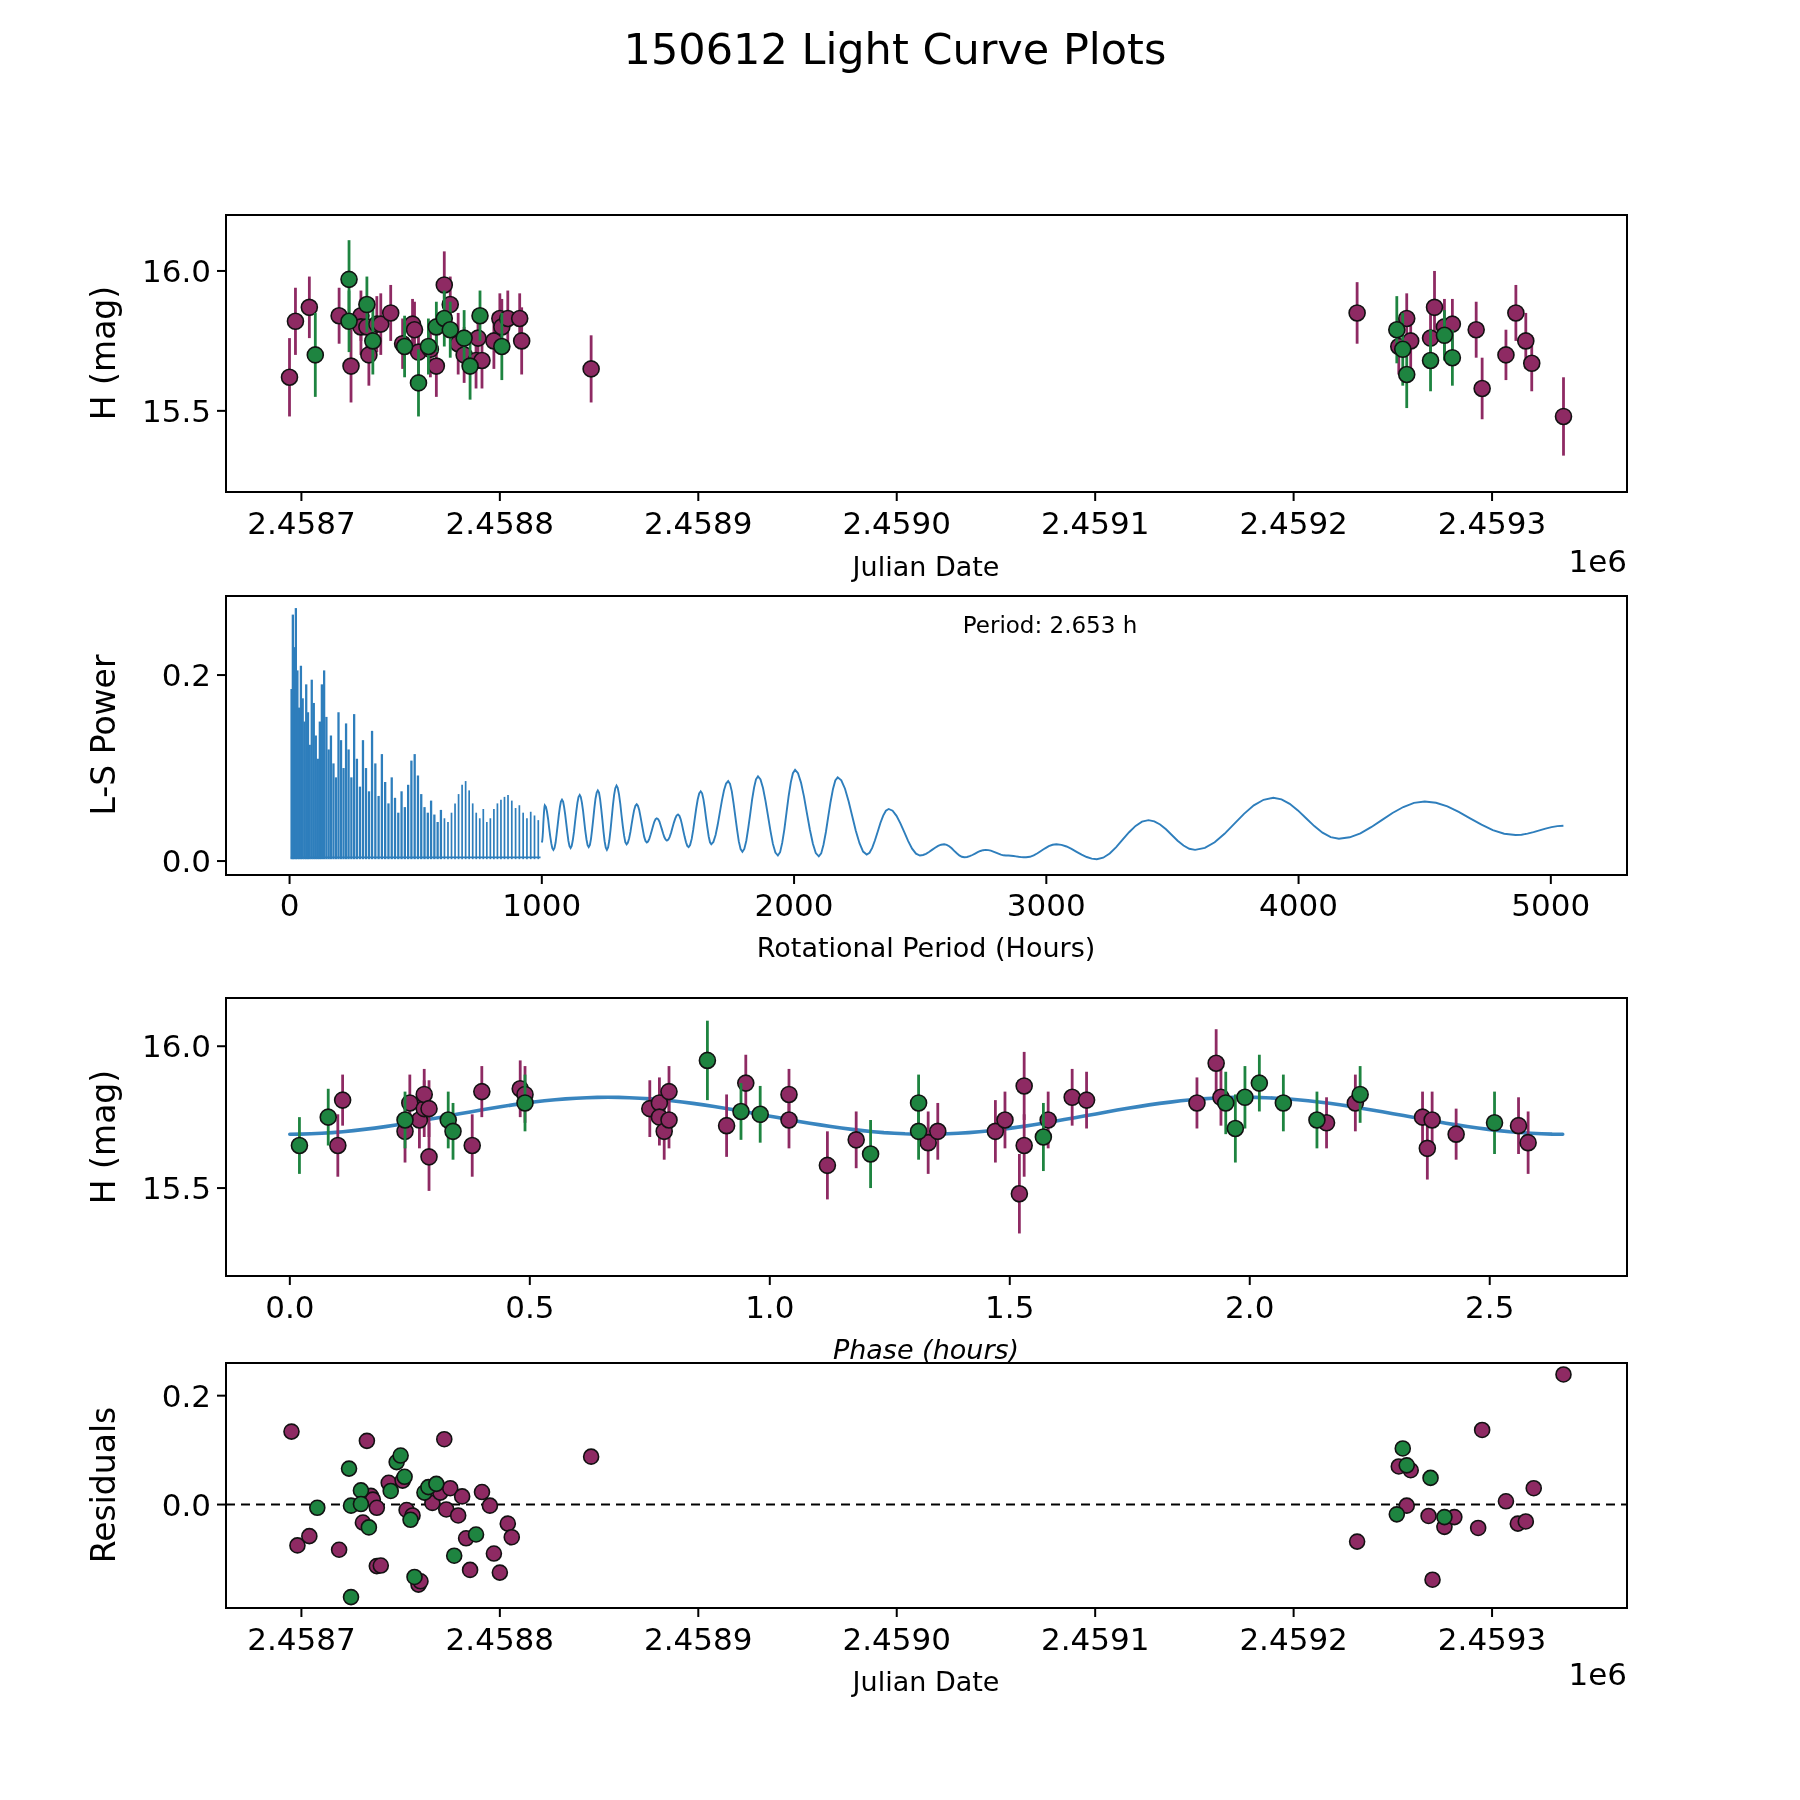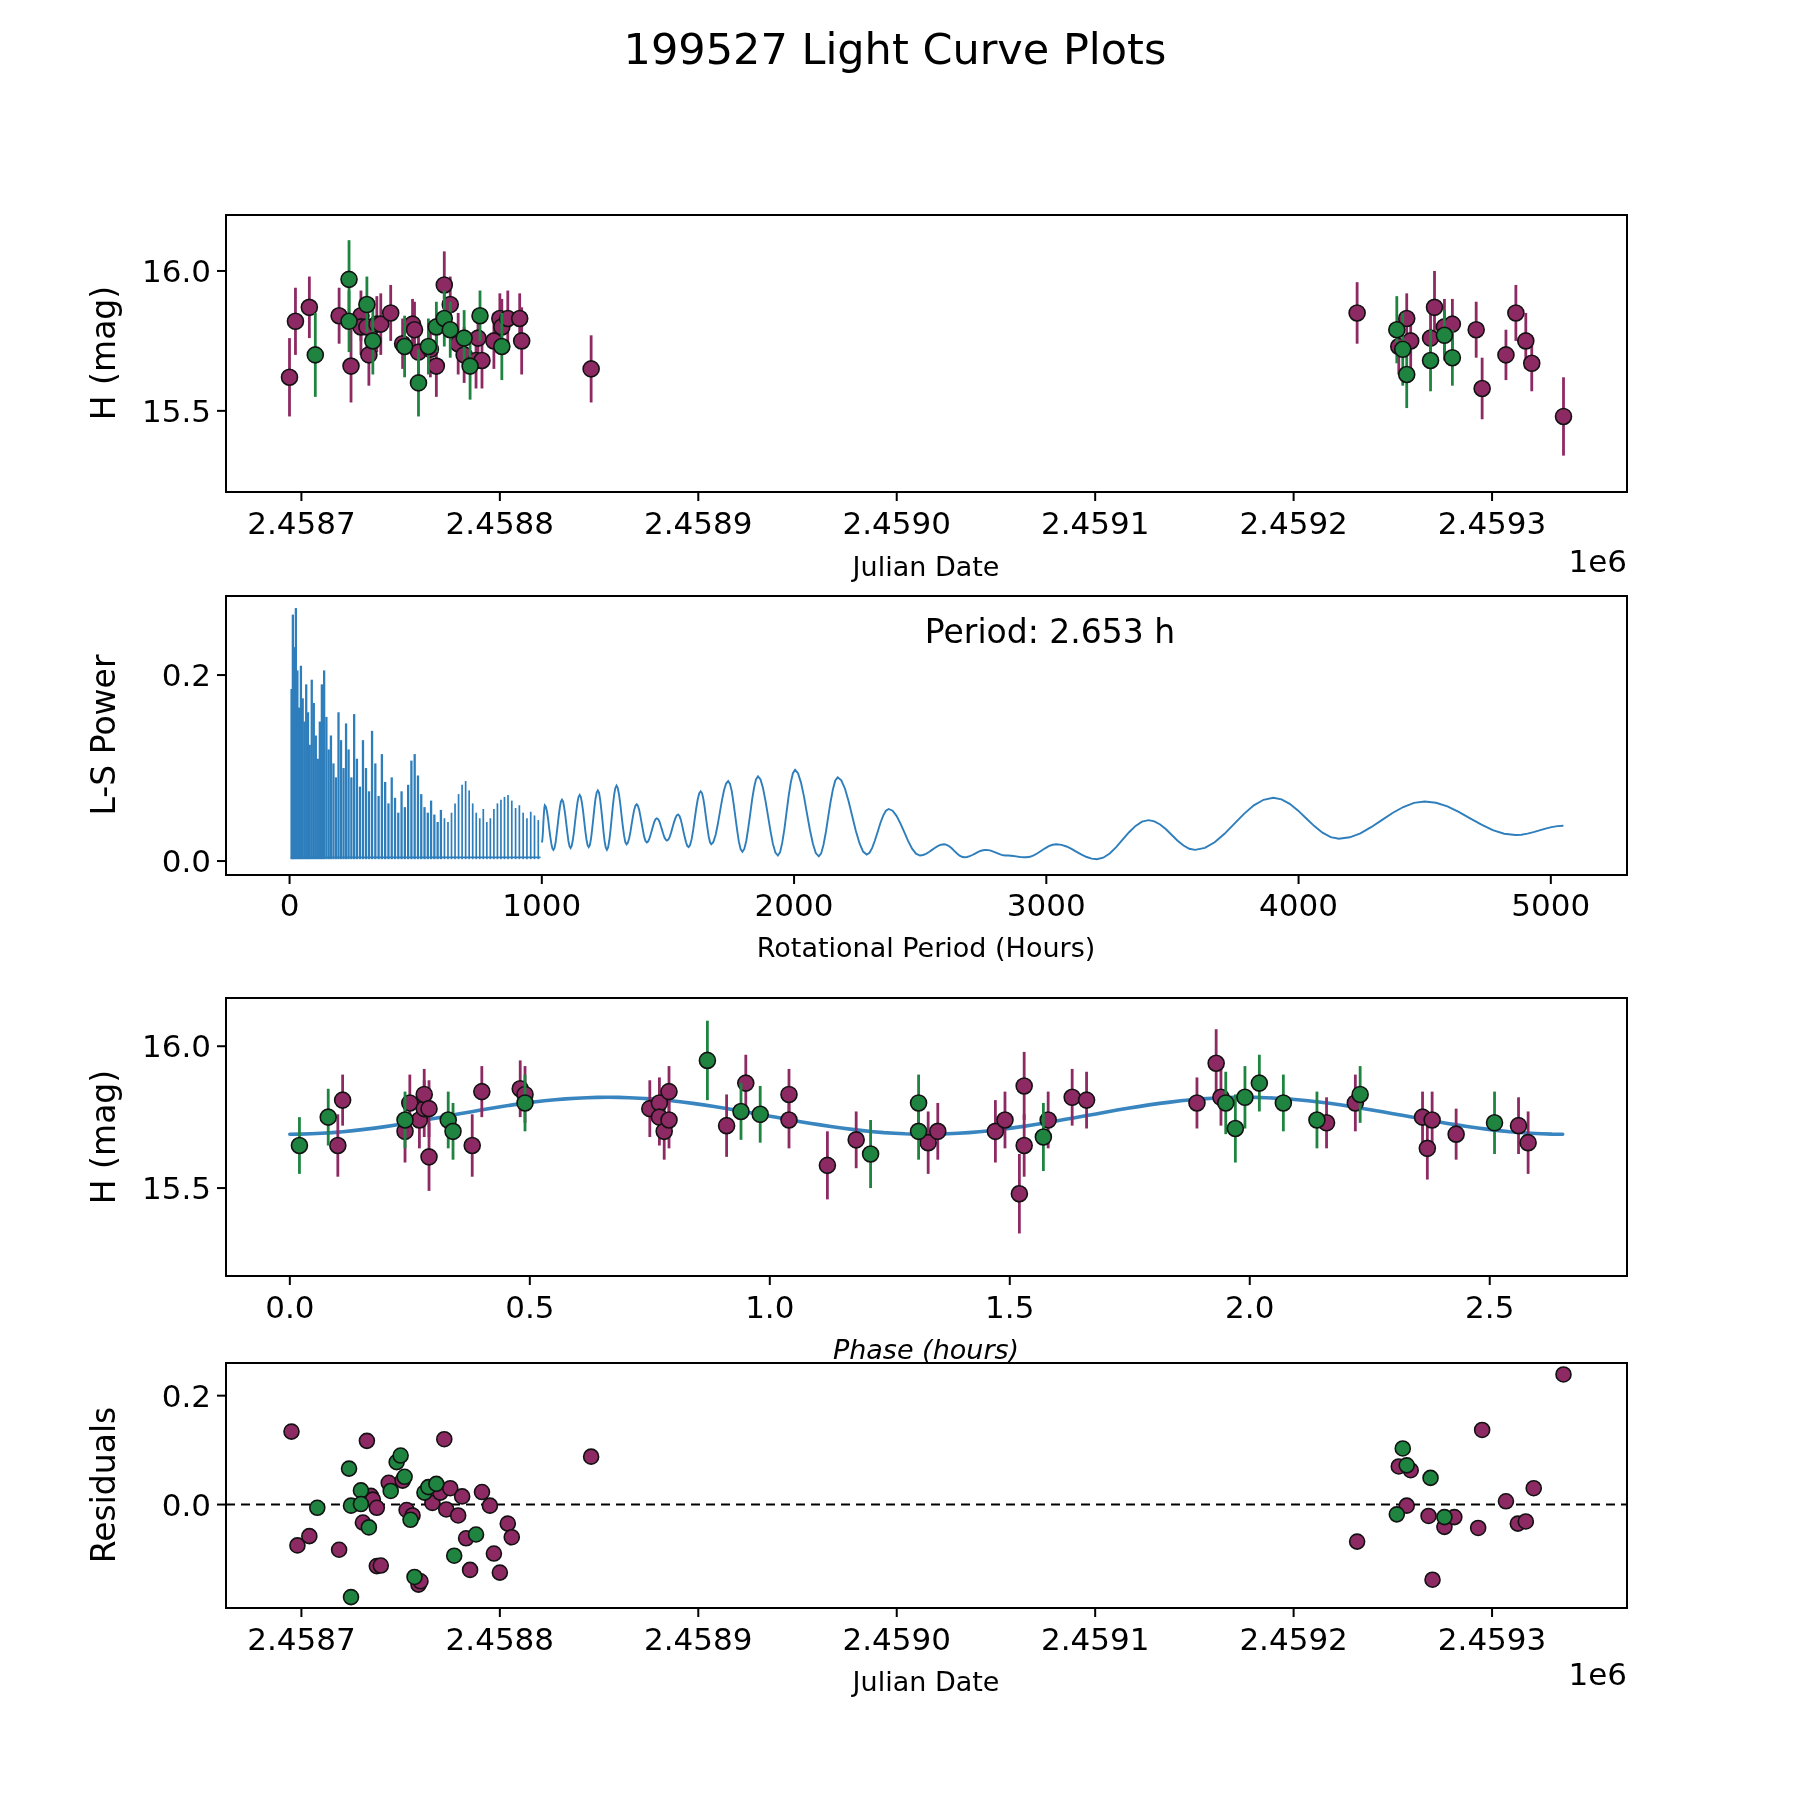--- a/index.html
+++ b/index.html
@@ -10,21 +10,21 @@
     font-family:"DejaVu Sans", sans-serif;
     color:#000;
     overflow:hidden;
   }
   #chart-svg{position:absolute;left:0;top:0;}
   .txt{position:absolute;white-space:nowrap;color:#000;}
   .fig-title{font-size:43px;transform:translateX(-50%);}
   .xlab{font-size:27px;transform:translateX(-50%);}
   .ylab{font-size:33px;transform:translate(-50%,-50%) rotate(-90deg);}
   .offset{font-size:31px;transform:translateX(-100%);}
-  .annot{font-size:33px;transform:translateX(-50%);}
+  .annot{font-size:23px;transform:translateX(-50%);}
 </style>
 </head>
 <body>
 
 <div id="figure">
   <svg id="chart-svg" width="1800" height="1800" viewBox="0 0 1800 1800">
       <g>
         <line x1="289.5014164305949" y1="416.45454545454595" x2="289.5014164305949" y2="338.1111111111112" stroke="#8e2a63" stroke-width="2.8"></line>
         <line x1="295.45467422096317" y1="354.8989898989896" x2="295.45467422096317" y2="287.7474747474748" stroke="#8e2a63" stroke-width="2.8"></line>
         <line x1="309.3456090651558" y1="338.1111111111112" x2="309.3456090651558" y2="276.5555555555558" stroke="#8e2a63" stroke-width="2.8"></line>
@@ -529,21 +529,21 @@
         <text x="1293.6175637393767" y="1650" font-size="31" fill="#000" text-anchor="middle" font-family="DejaVu Sans, sans-serif">2.4592</text>
         <line x1="1492.0594900849858" y1="1608" x2="1492.0594900849858" y2="1617" stroke="#000000" stroke-width="2"></line>
         <text x="1492.0594900849858" y="1650" font-size="31" fill="#000" text-anchor="middle" font-family="DejaVu Sans, sans-serif">2.4593</text>
         <line x1="217" y1="1395.6666666666667" x2="226" y2="1395.6666666666667" stroke="#000000" stroke-width="2"></line>
         <text x="211" y="1406.6666666666667" font-size="31" fill="#000" text-anchor="end" font-family="DejaVu Sans, sans-serif">0.2</text>
         <line x1="217" y1="1504.5555555555557" x2="226" y2="1504.5555555555557" stroke="#000000" stroke-width="2"></line>
         <text x="211" y="1515.5555555555557" font-size="31" fill="#000" text-anchor="end" font-family="DejaVu Sans, sans-serif">0.0</text>
       </g>
     </svg>
 
-  <div class="txt fig-title" style="left:895px;top:24px;">199527 Light Curve Plots</div>
+  <div class="txt fig-title" style="left:895px;top:24px;">150612 Light Curve Plots</div>
 
   <div class="txt ylab" style="left:103px;top:353px;">H (mag)</div>
   <div class="txt xlab" style="left:926px;top:551px;">Julian Date</div>
   <div class="txt offset" style="left:1627px;top:543px;">1e6</div>
 
   <div class="txt ylab" style="left:103px;top:735px;">L-S Power</div>
   <div class="txt xlab" style="left:926px;top:932px;">Rotational Period (Hours)</div>
   <div class="txt annot" style="left:1050px;top:612px;">Period: 2.653 h</div>
 
   <div class="txt ylab" style="left:103px;top:1137px;">H (mag)</div>

